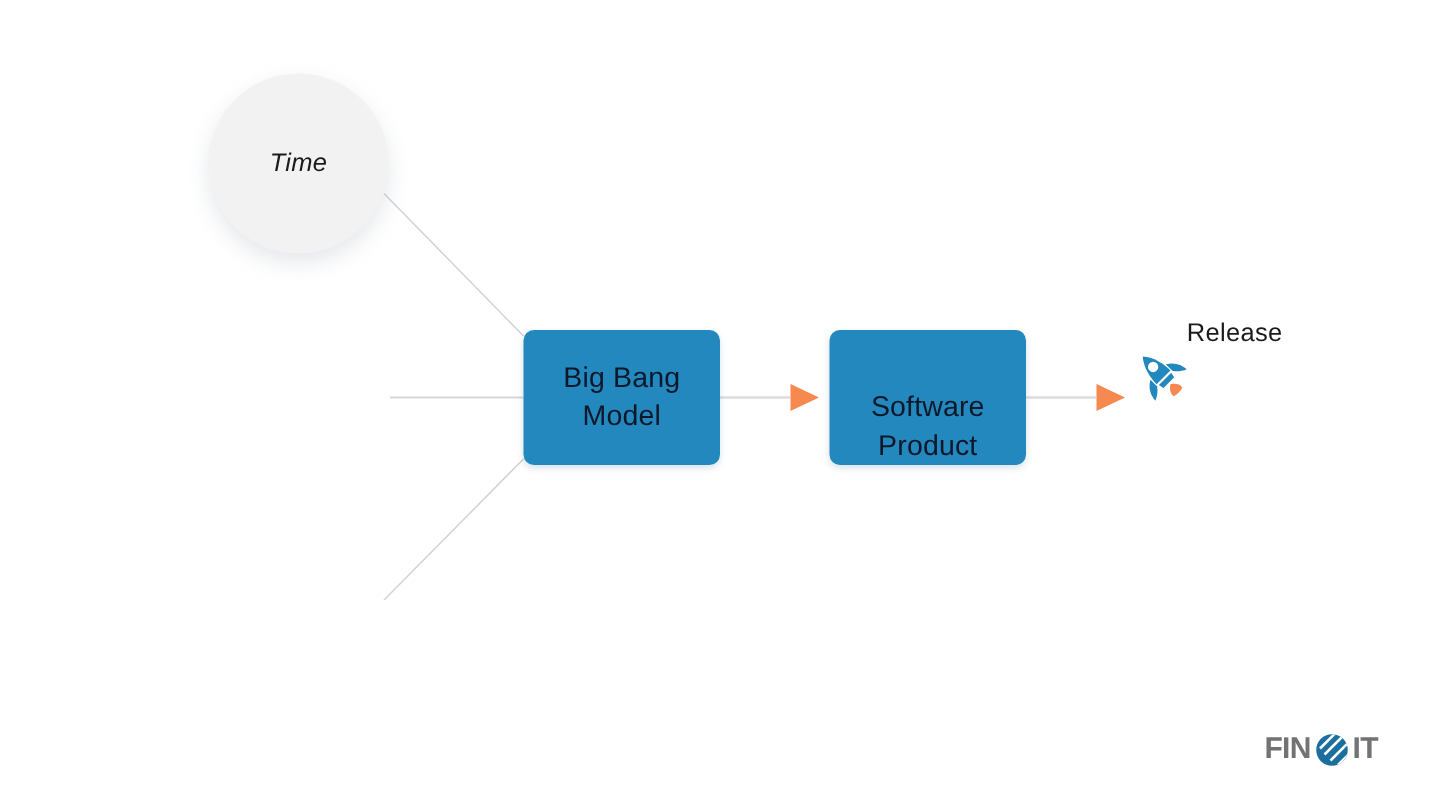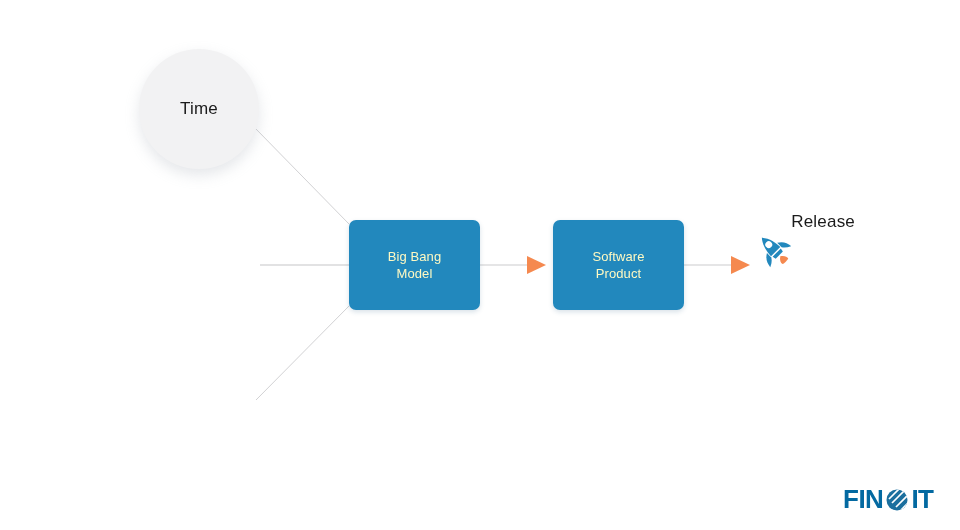--- a/index.html
+++ b/index.html
@@ -37,47 +37,48 @@
     display: flex;
     align-items: center;
     justify-content: center;
   }
   .input-node .node-label {
     font-size: 17px;
     color: #1b1b1b;
     letter-spacing: 0.2px;
     text-align: center;
     line-height: 1.2;
+    font-style: italic;
   }
   #node-time      { left: 139px; top: 49px; }
   #node-resources { left: 139px; top: 204px; }
   #node-effort    { left: 139px; top: 360px; }
 
   
   .process-box {
     position: absolute;
     width: 131px;
     height: 90px;
     background: #2288bd;
     border-radius: 7px;
     display: flex;
     align-items: center;
     justify-content: center;
     box-shadow: 0 2px 5px rgba(40,90,130,0.18);
   }
   .process-box .box-label {
-    color: #fef9c3;
-    font-size: 13px;
+    color: #0f172a;
+    font-size: 19px;
     line-height: 1.33;
     text-align: center;
     letter-spacing: 0.1px;
     white-space: pre-line;
   }
   #box-big-bang        { left: 349px; top: 220px; }
-  #box-software-product{ left: 553px; top: 220px; }
+  #box-software-product{ left: 553px; top: 220px; align-items: flex-end; }
 
   
   #release-group {
     position: absolute;
     left: 755px;
     top: 210px;
     width: 100px;
     height: 110px;
     display: flex;
     align-items: flex-start;
@@ -95,23 +96,23 @@
 
   
   #brand-logo {
     position: absolute;
     left: 843px;
     top: 485px;
     display: flex;
     align-items: center;
   }
   #brand-logo .logo-text {
-    font-size: 26px;
+    font-size: 20px;
     font-weight: bold;
-    color: #0369a1;
+    color: #737373;
     letter-spacing: -0.5px;
     line-height: 1;
   }
   #brand-logo svg { display: block; }
 </style>
 </head>
 <body>
 
 <div class="canvas">
 

